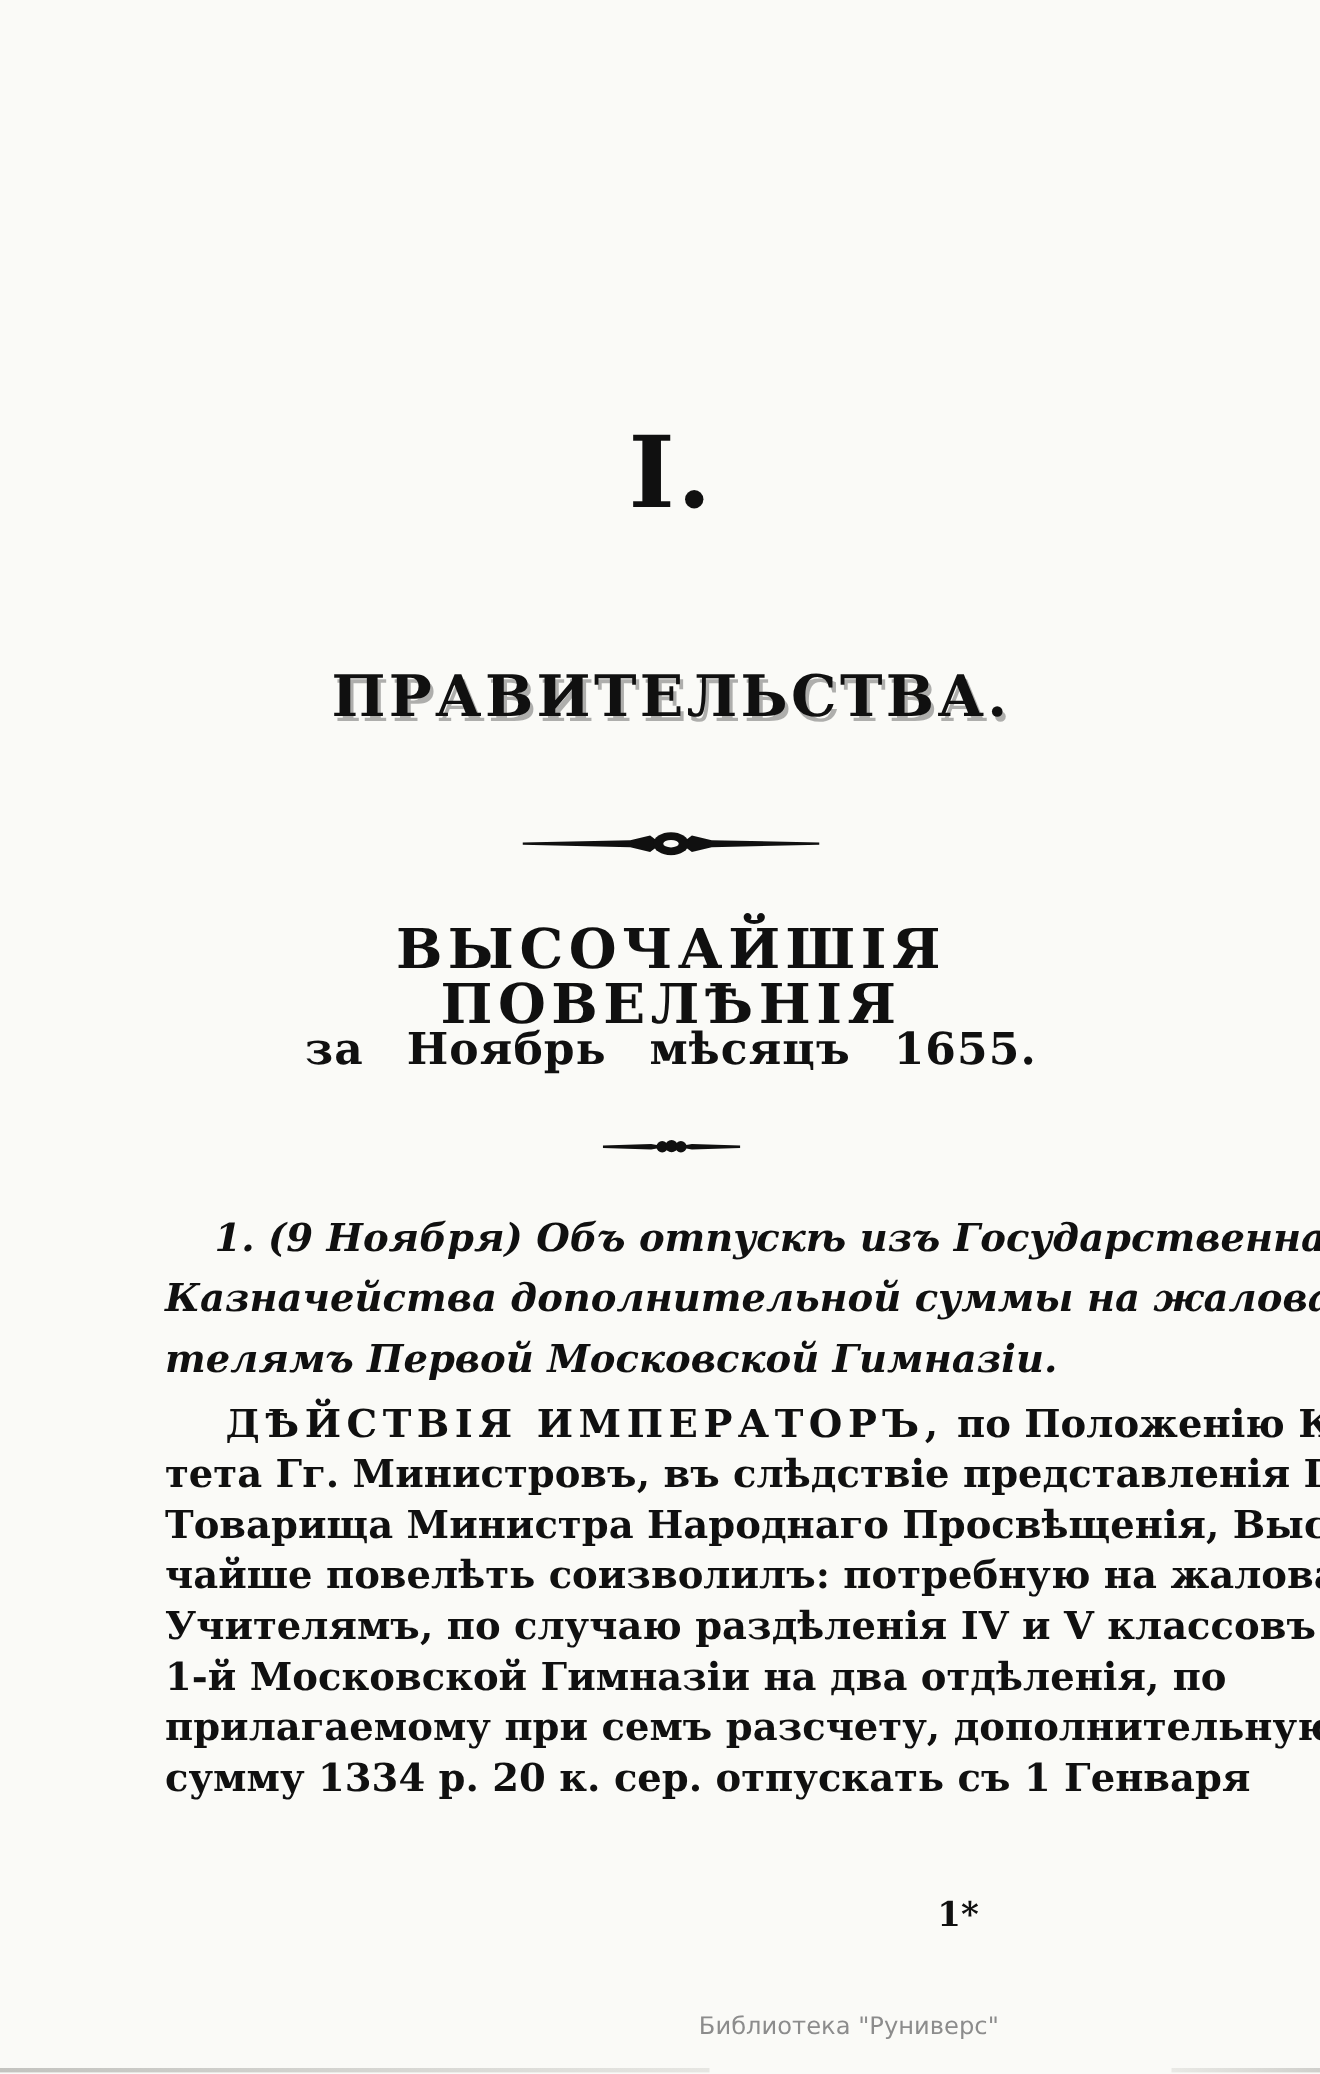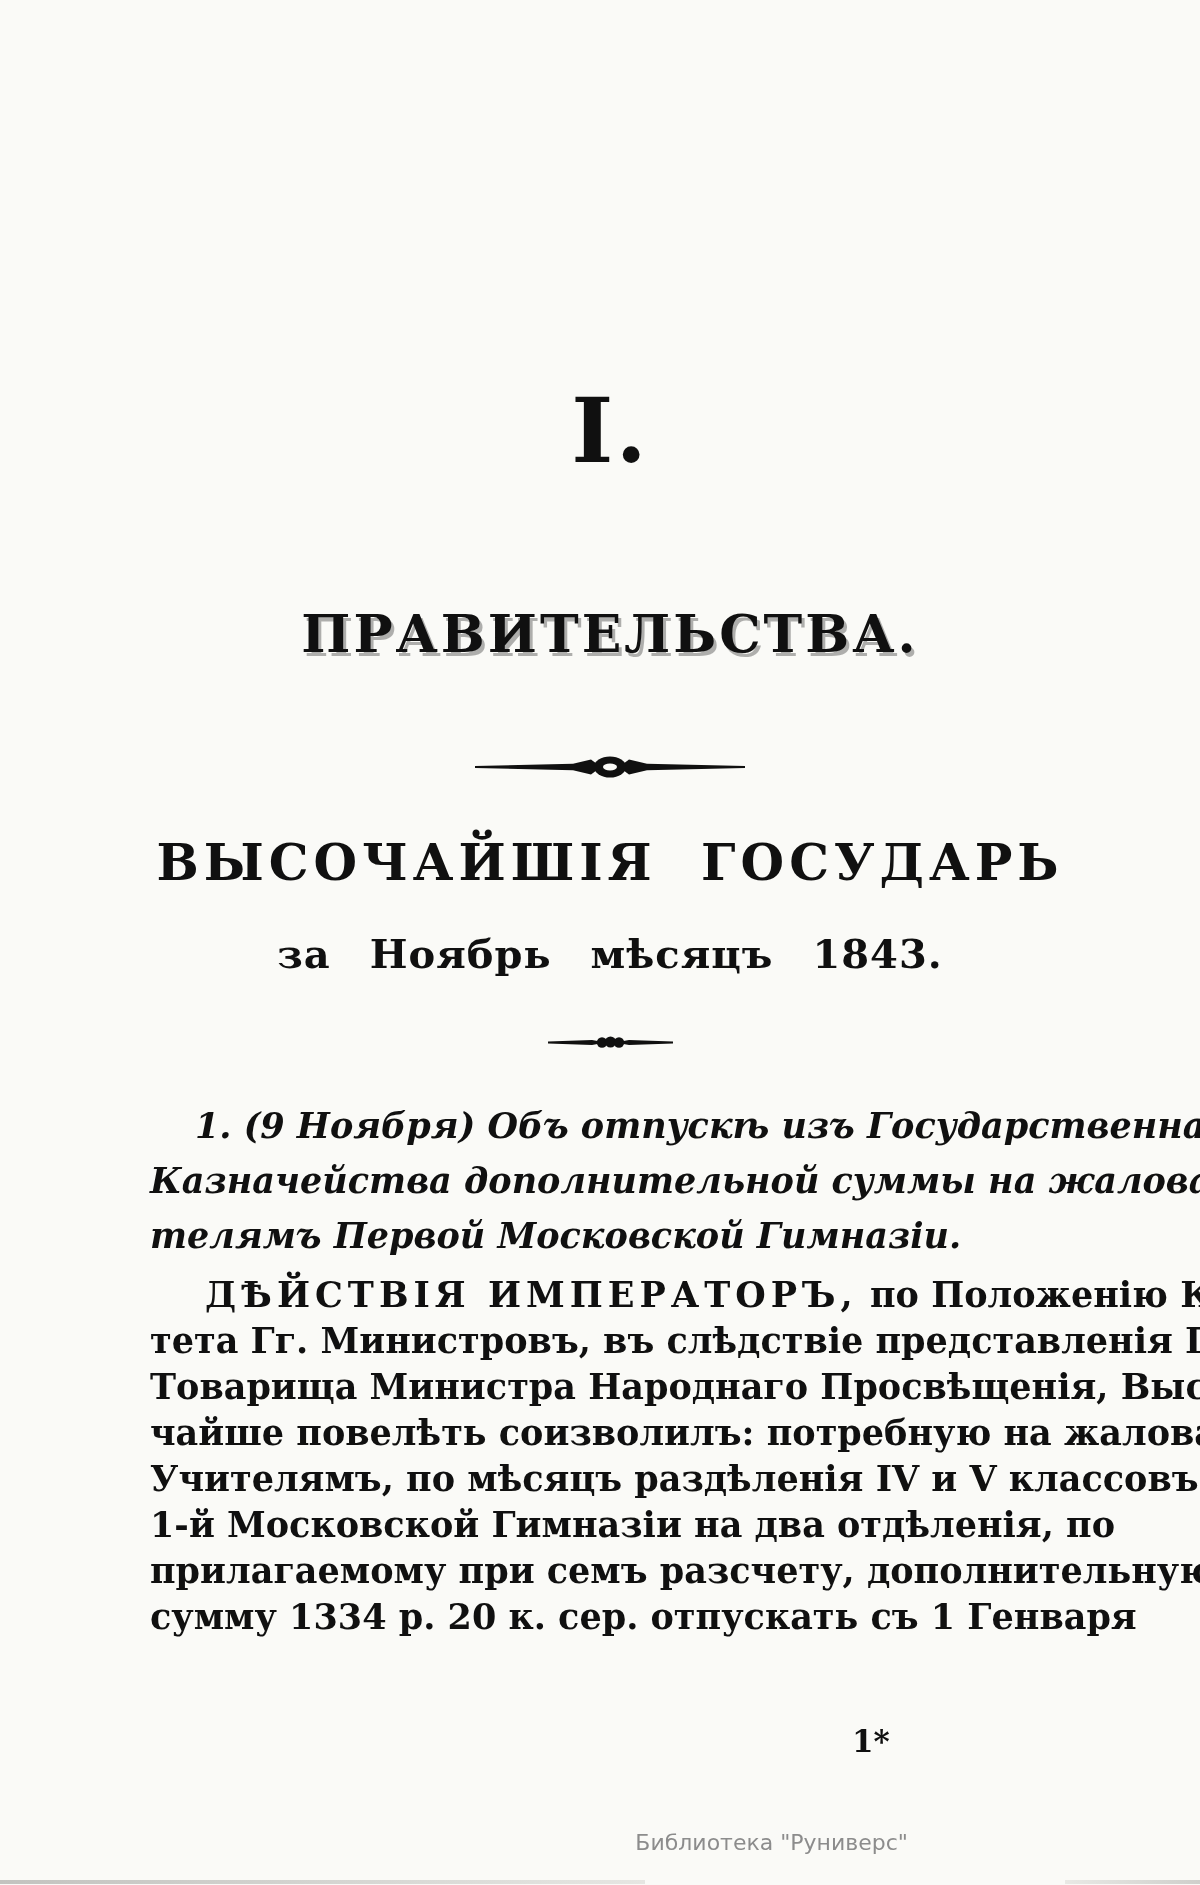--- a/index.html
+++ b/index.html
@@ -132,23 +132,23 @@
     <svg width="270" height="22" viewBox="0 0 270 22" aria-hidden="true">
       <g fill="#101010">
         <path d="M0,10 L98,7.8 L116,3.5 L126,11 L116,18.5 L98,14.2 L0,12 Z"></path>
         <path d="M270,10 L172,7.8 L154,3.5 L144,11 L154,18.5 L172,14.2 L270,12 Z"></path>
         <ellipse cx="135" cy="11" rx="16" ry="10.5"></ellipse>
       </g>
       <ellipse cx="135" cy="11" rx="7" ry="3.4" fill="#fafaf7"></ellipse>
     </svg>
   </div>
 
-  <h1 class="column centered heading">ВЫСОЧАЙШІЯ ГОСУДАРЬ</h1>
+  <h1 class="column centered heading">ВЫСОЧАЙШІЯ ПОВЕЛѢНІЯ</h1>
 
-  <div class="column centered subheading">за Ноябрь мѣсяцъ 1843.</div>
+  <div class="column centered subheading">за Ноябрь мѣсяцъ 1655.</div>
 
   <div class="divider divider-small">
     <svg width="125" height="13" viewBox="0 0 125 13" aria-hidden="true">
       <g fill="#101010">
         <path d="M0,5.4 L44,4 L58,6.5 L44,9 L0,7.6 Z"></path>
         <path d="M125,5.4 L81,4 L67,6.5 L81,9 L125,7.6 Z"></path>
         <circle cx="54" cy="6.5" r="5.2"></circle>
         <circle cx="62.5" cy="6" r="5.6"></circle>
         <circle cx="71" cy="6.5" r="5.2"></circle>
       </g>
@@ -163,21 +163,21 @@
 
   <div class="column body-text">
     <div class="line indent">
       <span class="emph">ДѢЙСТВІЯ ИМПЕРАТОРЪ,</span>
       <span>по Положенію Коми-</span>
     </div>
     <div>
         <div class="line">тета Гг. Министровъ, въ слѣдствіе представленія Г.</div>
         <div class="line">Товарища Министра Народнаго Просвѣщенія, Высо-</div>
         <div class="line">чайше повелѣть соизволилъ: потребную на жалованье</div>
-        <div class="line">Учителямъ, по мѣсяцъ раздѣленія IV и V классовъ</div>
+        <div class="line">Учителямъ, по случаю раздѣленія IV и V классовъ</div>
         <div class="line">1-й Московской Гимназіи на два отдѣленія, по</div>
         <div class="line">прилагаемому при семъ разсчету, дополнительную</div>
         <div class="line">сумму 1334 р. 20 к. сер. отпускать съ 1 Генваря</div>
       </div>
   </div>
 
   <div class="page-signature">1*</div>
 
   <div class="watermark">Библиотека "Руниверс"</div>
 

